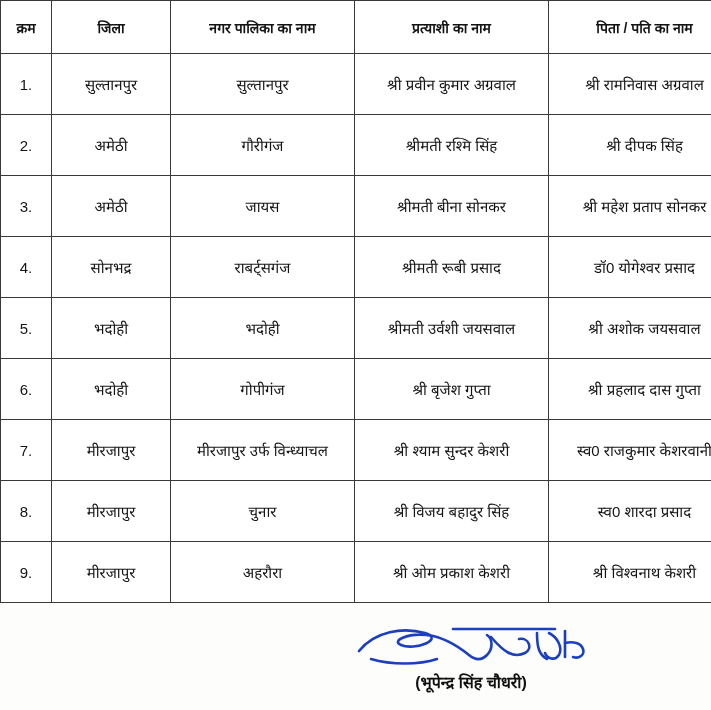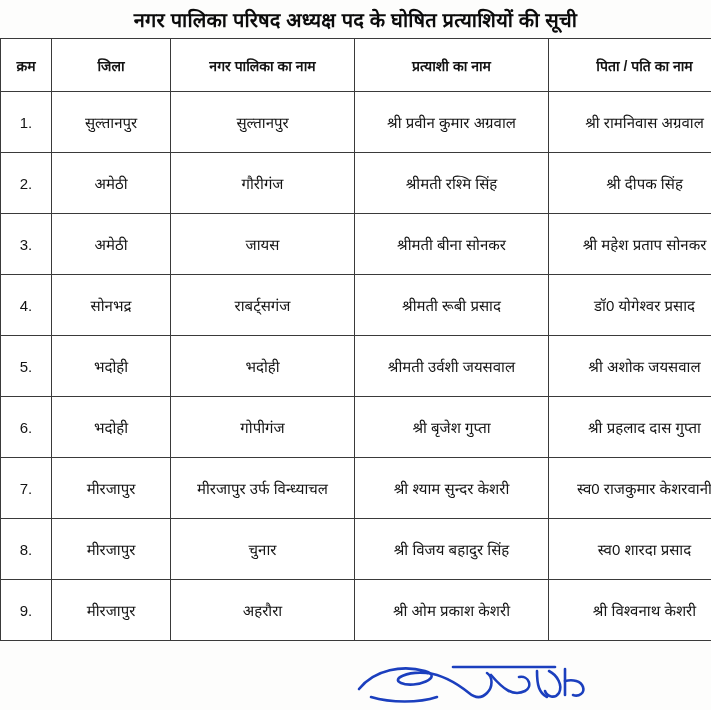--- a/index.html
+++ b/index.html
@@ -95,21 +95,20 @@
     margin-left: auto;
     margin-right: 18px;
     text-align: center;
   }
 </style>
 </head>
 <body>
 
 <div class="page">
 
-  <div class="doc-title">नगर पालिका परिषद अध्यक्ष पद के घोषित प्रत्याशियों की सूची</div>
 
   <table class="list-table">
     <thead>
       <tr>
         <th class="col-sn">क्रम</th>
         <th class="col-district">जिला</th>
         <th class="col-municipality">नगर पालिका का नाम</th>
         <th class="col-candidate">प्रत्याशी का नाम</th>
         <th class="col-father">पिता / पति का नाम</th>
       </tr>

